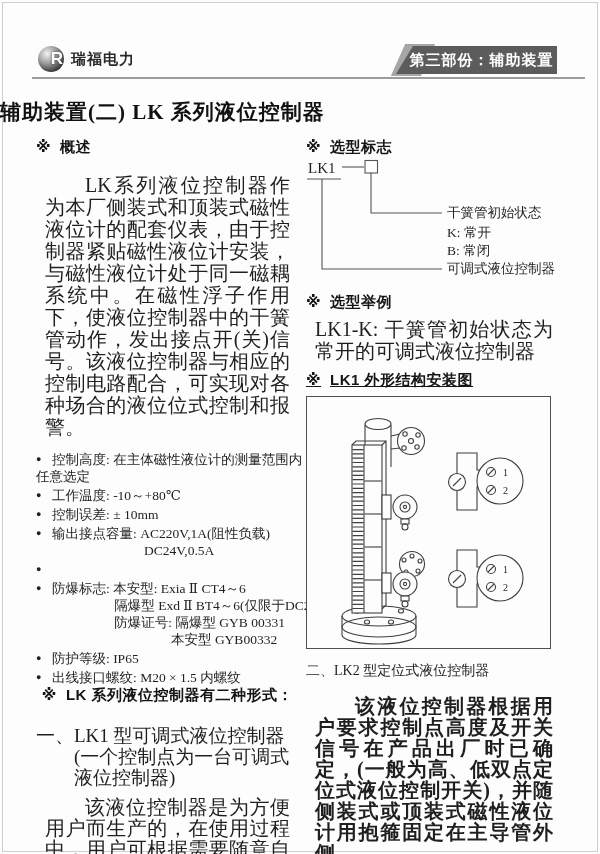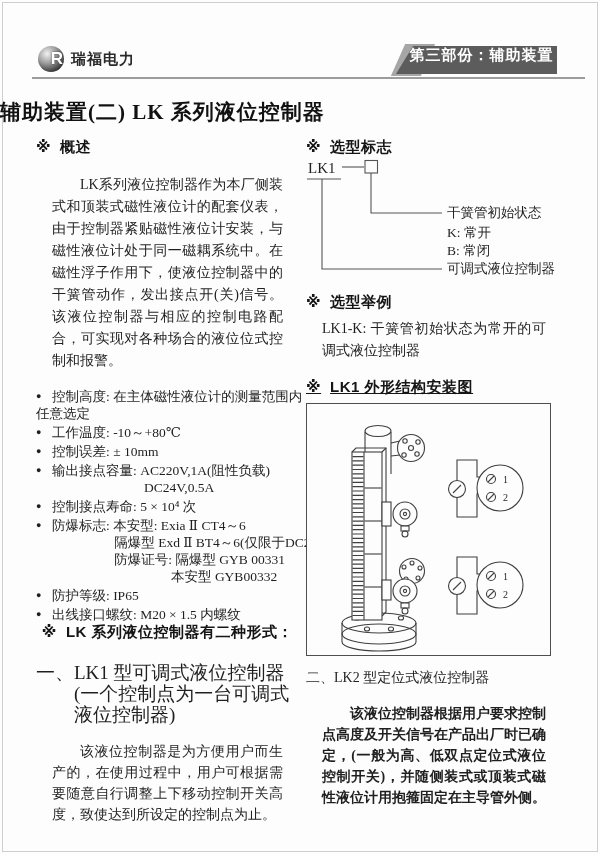--- a/index.html
+++ b/index.html
@@ -16,36 +16,36 @@
     background:radial-gradient(circle at 35% 30%, #f2f2f2 0%, #9a9a9a 40%, #2b2b2b 80%);
     position:relative;}
   .logo-sphere .r{position:absolute;right:1px;top:3px;color:#fff;font:bold 17px "Liberation Sans","DejaVu Sans",sans-serif;
     text-shadow:0 0 2px #333;}
   .logo-text{font:bold 15px "Liberation Sans","DejaVu Sans",sans-serif;color:#2a2a2a;letter-spacing:1px;}
 
   .badge{position:absolute;left:396px;top:46px;width:161px;height:28px;}
   .badge .shade{position:absolute;left:2px;top:-2px;width:30px;height:32px;background:#a6a6a6;transform:skewX(-24deg);}
   .badge .dark{position:absolute;inset:0;background:#5c5c5c;
     clip-path:polygon(17px 0, 100% 0, 100% 100%, 0 100%);
-    display:flex;align-items:flex-start;justify-content:center;}
+    display:flex;align-items:center;justify-content:center;}
   .badge .dark span{color:#fff;font:bold 15px "Liberation Sans","DejaVu Sans",sans-serif;letter-spacing:1px;padding-left:10px;}
 
   .header-rule{position:absolute;left:32px;top:77px;width:553px;height:2px;background:#9c9c9c;}
 
   .doc-title{position:absolute;left:0;top:98px;width:100%;text-align:left;
     font:bold 21px "Liberation Serif","DejaVu Serif",serif;color:#111;letter-spacing:1px;}
 
   
   .col-left{position:absolute;left:36px;top:138px;width:263px;}
   .col-right{position:absolute;left:306px;top:138px;width:256px;}
 
   h3.sec{margin:0;font:bold 15px "Liberation Sans","DejaVu Sans",sans-serif;color:#151515;letter-spacing:.5px;}
   h3.sec .marker{margin-right:9px;}
 
-  .para{font-size:14px;line-height:22px;text-align:justify;text-indent:2em;margin:16px;}
+  .para{font-size:20px;line-height:22px;text-align:justify;text-indent:2em;margin:9px;}
   .overview-body{margin-top:17px;}
 
   .params-head{margin-top:40px;}
   .param-list{margin-top:13px;font-size:13.5px;}
   .param-line{line-height:17px;display:flex;align-items:flex-start;}
   .param-line.item-start{margin-top:2px;}
   .param-line .bullet{width:16px;flex:0 0 16px;font-size:9px;line-height:17px;}
   .param-line .ptext{white-space:nowrap;}
 
   .forms-head{margin-top:45px;text-align:center;}
@@ -109,21 +109,20 @@
       </div>
       <div class="param-line item-start">
         <span class="bullet">●</span>
         <span class="ptext">输出接点容量: AC220V,1A(阻性负载)</span>
       </div>
       <div class="param-line">
         <span class="ptext" style="padding-left: 8em;">DC24V,0.5A</span>
       </div>
       <div class="param-line item-start">
         <span class="bullet">●</span>
-        <span class="ptext">控制接点寿命: 5 × 10⁴ 次</span>
       </div>
       <div class="param-line item-start">
         <span class="bullet">●</span>
         <span class="ptext">防爆标志: 本安型: Exia Ⅱ CT4～6</span>
       </div>
       <div class="param-line">
         <span class="ptext" style="padding-left: 5.8em;">隔爆型 Exd Ⅱ BT4～6(仅限于DC24V)</span>
       </div>
       <div class="param-line">
         <span class="ptext" style="padding-left: 5.8em;">防爆证号: 隔爆型 GYB 00331</span>

